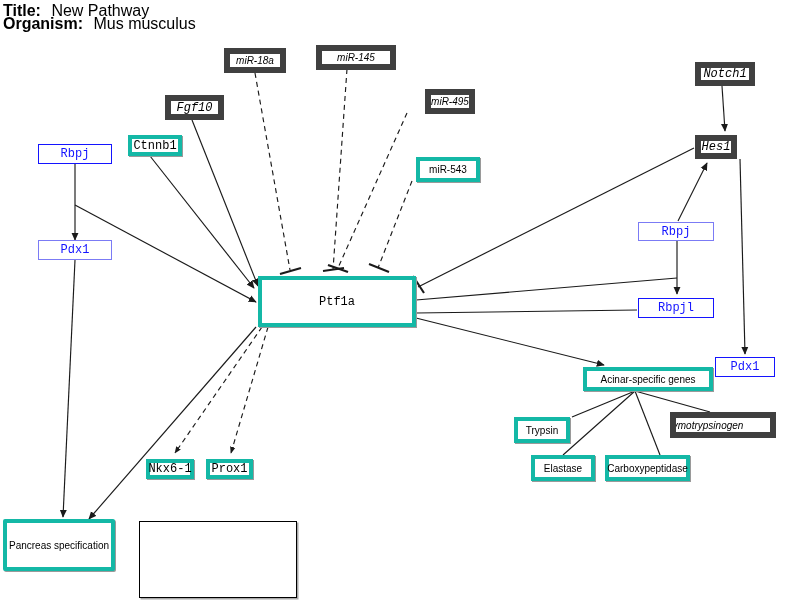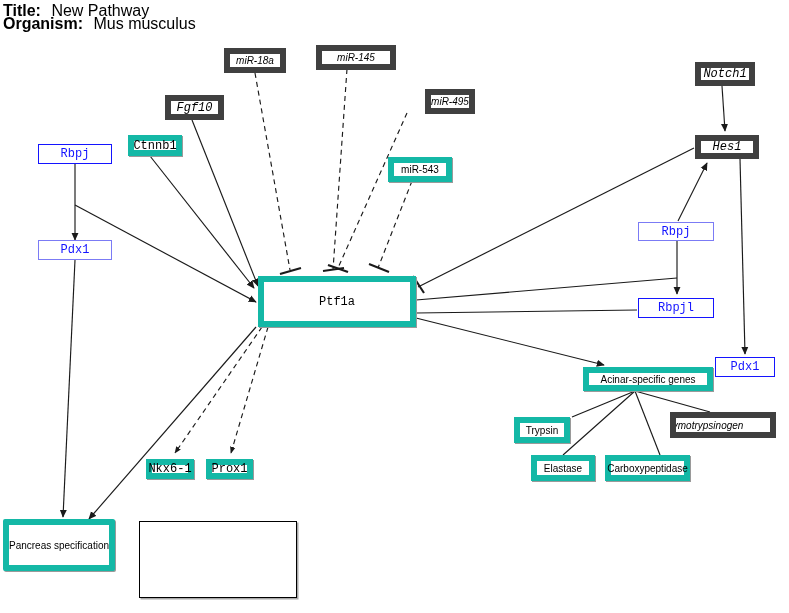--- a/index.html
+++ b/index.html
@@ -29,21 +29,21 @@
     color:#000000;
     text-align:center;
     white-space:nowrap;
     z-index:5;
   }
   .mono{font-family:"Liberation Mono", monospace;font-size:12px;}
   .sans{font-family:"Liberation Sans", sans-serif;font-size:10px;}
 
   
   .b-black{border:6px solid #404040;font-style:italic;}
-  .b-gray{border:6px solid #14b8a6;box-shadow:1px 1px 0 0 #9a9a9a;}
+  .b-gray{border:4px solid #14b8a6;box-shadow:1px 1px 0 0 #9a9a9a;}
   .b-blue{border:1px solid #1414ff;color:#1414ff;}
   .b-blue2{border:1.6px solid #7b7bf5;color:#1414ff;}
   .rounded{border-radius:2px;}
   .legendbox{border:1px solid #000000;box-shadow:1.5px 1.5px 0 0 #a8a8a8;background:#fff;}
 </style>
 </head>
 <body>
 
 <div id="canvas">
 
@@ -118,36 +118,36 @@
       <line x1="635" y1="391" x2="572" y2="417"></line>
       <line x1="635" y1="391" x2="563" y2="455"></line>
       <line x1="635" y1="391" x2="660" y2="455"></line>
       <line x1="635" y1="391" x2="710" y2="412"></line>
     </g>
   </svg>
 
   <div class="node sans b-black" style="left:224px;top:48px;width:62px;height:25px;">miR-18a</div>
   <div class="node sans b-black" style="left:316px;top:45px;width:80px;height:25px;">miR-145</div>
   <div class="node sans b-black" style="left:405px;top:89px;width:50px;height:25px;margin-left:20px;">miR-495</div>
-  <div class="node sans b-gray" style="left:388px;top:157px;width:64px;height:25px;">miR-543</div>
+  <div class="node sans b-gray" style="left:416px;top:157px;width:64px;height:25px;">miR-543</div>
 
   <div class="node mono b-black" style="left:165px;top:95px;width:59px;height:25px;">Fgf10</div>
   <div class="node mono b-gray" style="left:128px;top:135px;width:54px;height:21px;">Ctnnb1</div>
 
   <div class="node mono b-blue" style="left:38px;top:144px;width:74px;height:20px;">Rbpj</div>
   <div class="node mono b-blue2" style="left:38px;top:240px;width:74px;height:20px;">Pdx1</div>
 
   <div class="node mono b-gray" style="left:258px;top:276px;width:158px;height:51px;">Ptf1a</div>
 
   <div class="node mono b-gray" style="left:146px;top:459px;width:48px;height:20px;">Nkx6-1</div>
   <div class="node mono b-gray" style="left:206px;top:459px;width:47px;height:20px;">Prox1</div>
   <div class="node sans b-gray rounded" style="left:3px;top:519px;width:112px;height:52px;">Pancreas specification</div>
 
   <div class="node mono b-black" style="left:695px;top:62px;width:60px;height:24px;">Notch1</div>
-  <div class="node mono b-black" style="left:695px;top:135px;width:64px;height:24px;">Hes1</div>
+  <div class="node mono b-black" style="left:695px;top:135px;width:42px;height:24px;">Hes1</div>
   <div class="node mono b-blue2" style="left:638px;top:222px;width:76px;height:19px;">Rbpj</div>
   <div class="node mono b-blue" style="left:638px;top:298px;width:76px;height:20px;">Rbpjl</div>
   <div class="node mono b-blue" style="left:715px;top:357px;width:60px;height:20px;">Pdx1</div>
 
   <div class="node sans b-gray" style="left:583px;top:367px;width:130px;height:24px;">Acinar-specific genes</div>
   <div class="node sans b-gray" style="left:514px;top:417px;width:56px;height:26px;">Trypsin</div>
   <div class="node sans b-gray" style="left:531px;top:455px;width:64px;height:26px;">Elastase</div>
   <div class="node sans b-gray" style="left:605px;top:455px;width:85px;height:26px;">Carboxypeptidase</div>
   <div class="node sans b-black" style="left:670px;top:412px;width:106px;height:26px;justify-content:flex-start;padding-left:0;overflow:hidden;text-indent:-16px;">Chymotrypsinogen</div>
 

